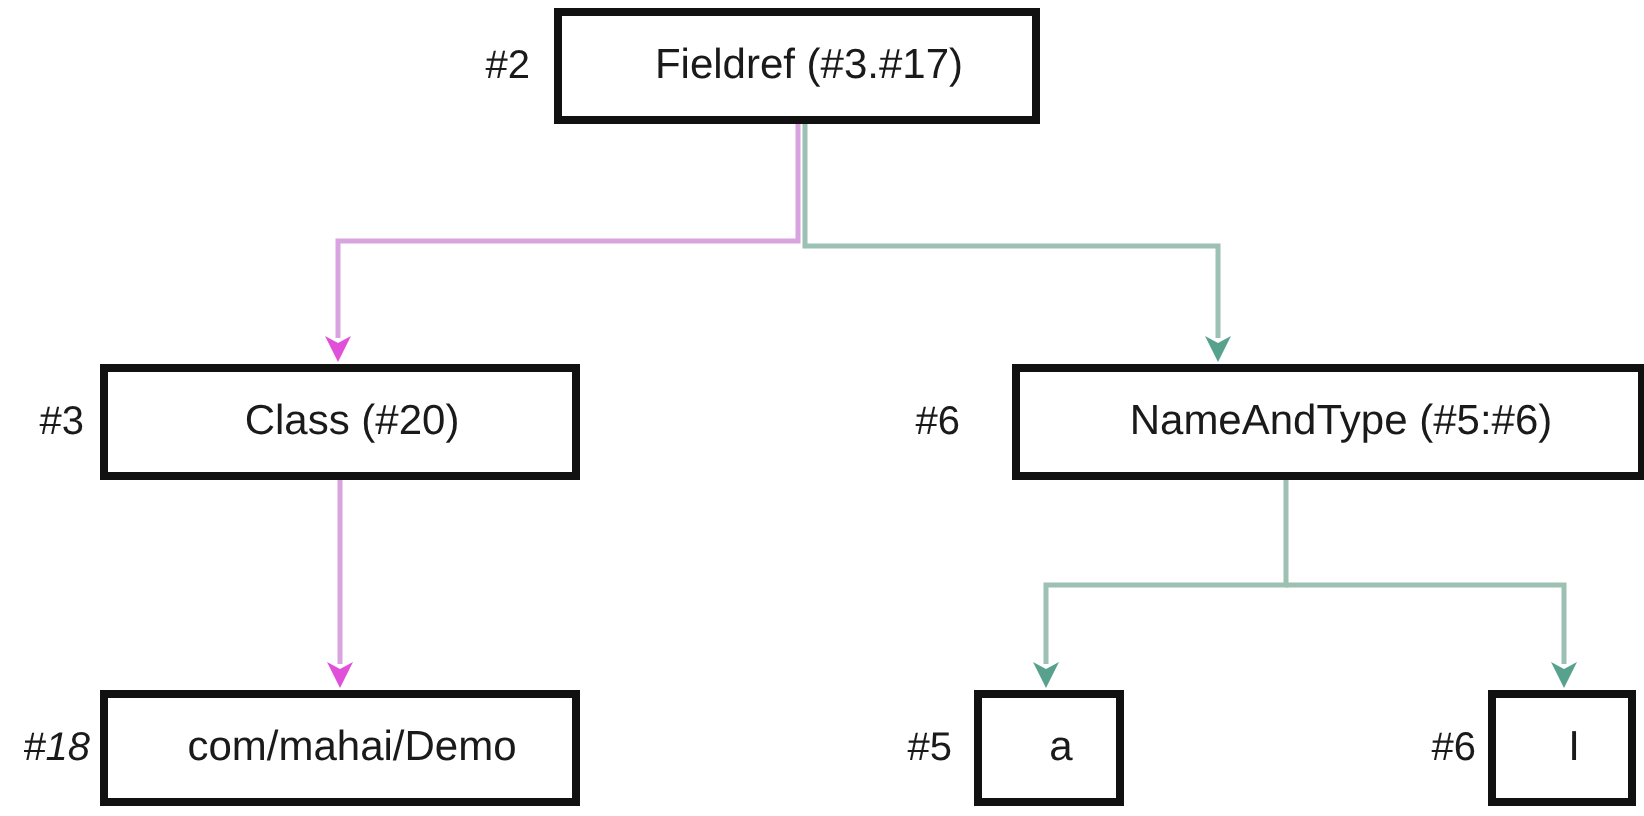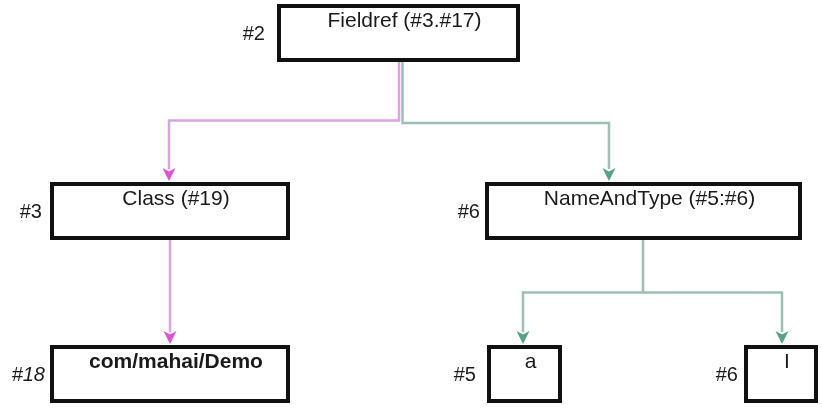--- a/index.html
+++ b/index.html
@@ -20,40 +20,41 @@
     left: 0;
     top: 0;
     pointer-events: none;
   }
   .node {
     position: absolute;
     box-sizing: border-box;
     border: 4px solid #111111;
     background: #ffffff;
     display: flex;
+    align-items: center;
     justify-content: center;
     font-size: 21px;
     color: #1a1a1a;
     white-space: nowrap;
     padding-left: 12px;
   }
   .ref-label {
     position: absolute;
     font-size: 20px;
     color: #1a1a1a;
     text-align: right;
     height: 24px;
     line-height: 24px;
     white-space: nowrap;
   }
   
   .n-fieldref     { left: 277px; top: 4px;   width: 243px; height: 58px; }
   .n-class        { left: 50px;  top: 182px; width: 240px; height: 58px; }
-  .n-nameandtype  { left: 485px; top: 182px; width: 317px; height: 58px; }
-  .n-demo         { left: 50px;  top: 345px; width: 240px; height: 58px; font-weight: bold; }
+  .n-nameandtype  { left: 506px; top: 182px; width: 317px; height: 58px; }
+  .n-demo         { left: 50px;  top: 345px; width: 240px; height: 58px; }
   .n-a            { left: 487px; top: 345px; width: 75px;  height: 58px; }
   .n-i            { left: 744px; top: 345px; width: 74px;  height: 58px; }
   
   .l-2  { left: 205px; width: 60px; top: 21px;  }
   .l-3  { left: 0px;   width: 42px; top: 199px; }
   .l-17 { left: 428px; width: 52px; top: 199px; }
   .l-18 { left: 0px;   width: 45px; top: 362px; font-style: italic; }
   .l-5  { left: 430px; width: 46px; top: 362px; }
   .l-6  { left: 692px; width: 46px; top: 362px; }
 </style>
@@ -90,21 +91,21 @@
     </g>
   </svg>
 
   <div class="ref-label l-2">#2</div>
   <div class="node n-fieldref">
     <span>Fieldref (#3.#17)</span>
   </div>
 
   <div class="ref-label l-3">#3</div>
   <div class="node n-class">
-    <span>Class (#19)</span>
+    <span>Class (#20)</span>
   </div>
 
   <div class="ref-label l-17">#6</div>
   <div class="node n-nameandtype">
     <span>NameAndType (#5:#6)</span>
   </div>
 
   <div class="ref-label l-18">#18</div>
   <div class="node n-demo">
     <span>com/mahai/Demo</span>

